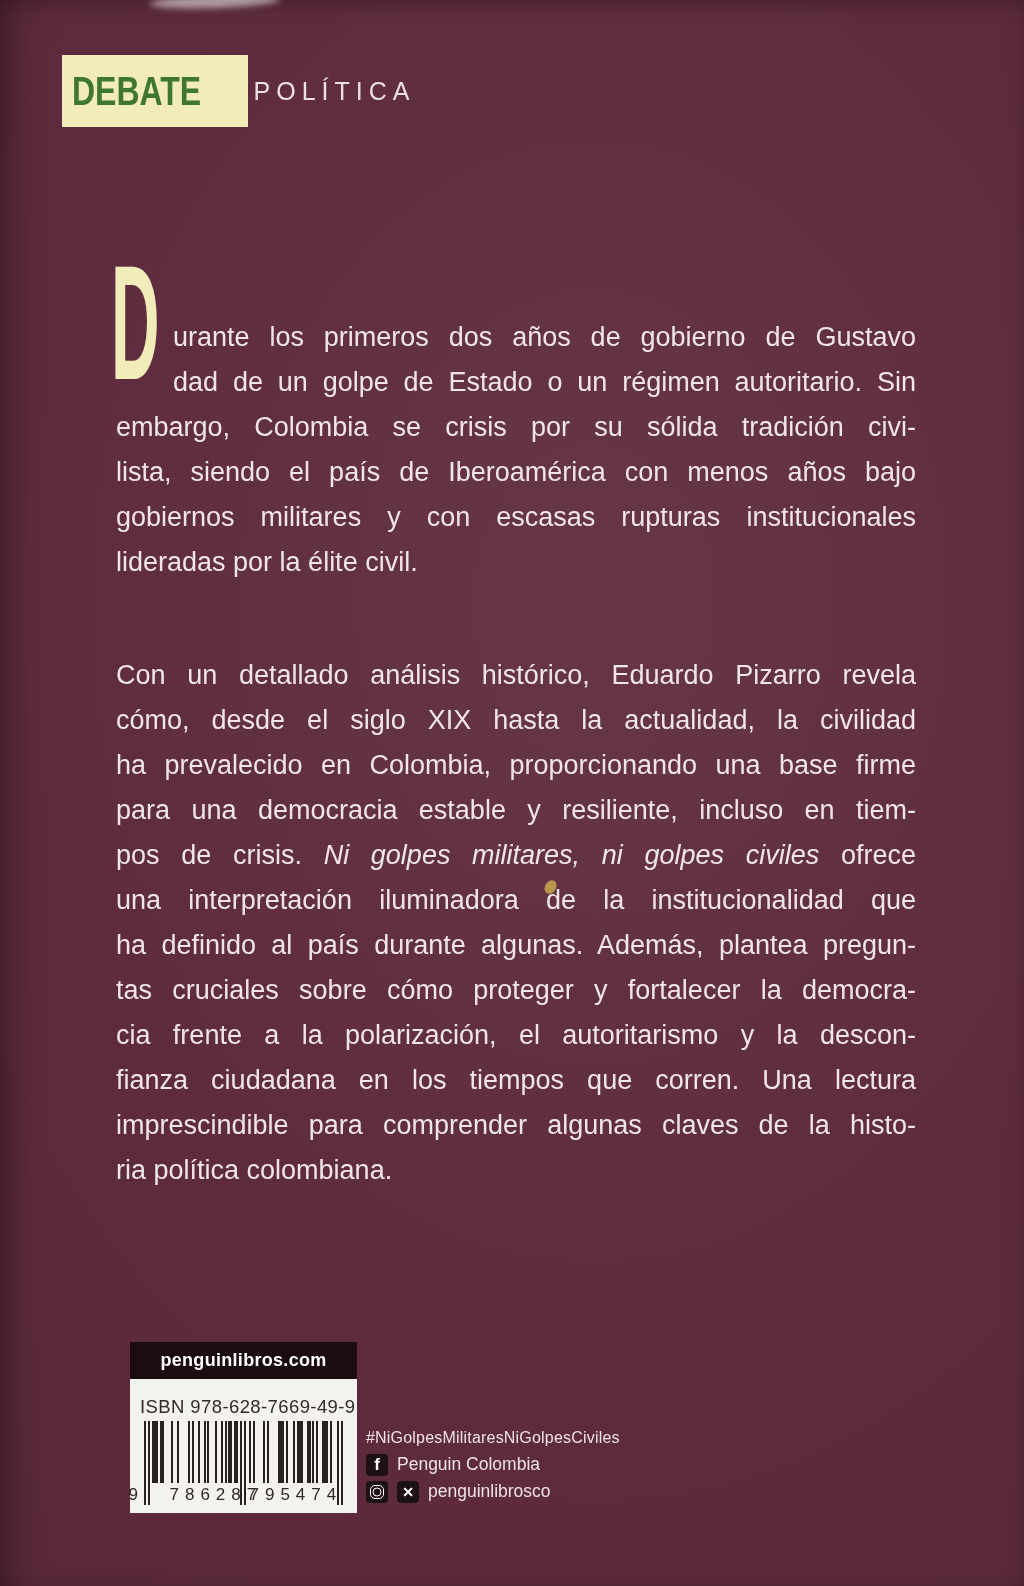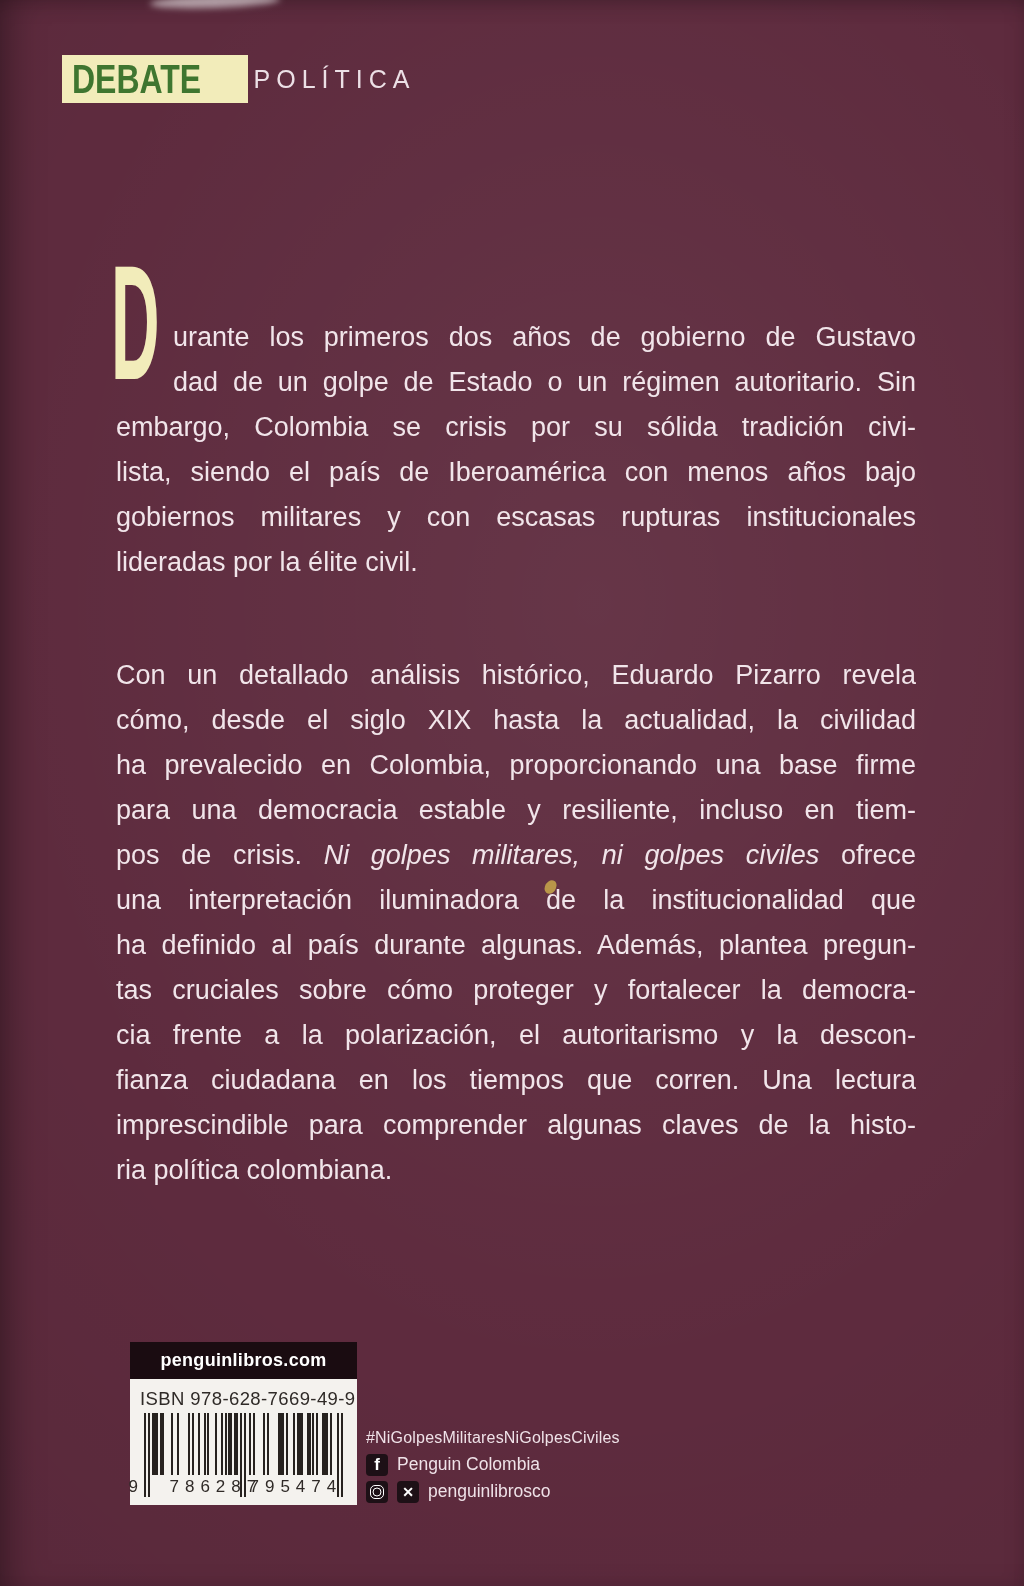--- a/index.html
+++ b/index.html
@@ -16,21 +16,21 @@
   }
   .glare {
     position:absolute; left:150px; top:-5px; width:130px; height:13px;
     background:rgba(255,255,255,0.55); border-radius:50%;
     filter:blur(3px); transform:rotate(-2deg);
   }
   
   .brand { position:absolute; left:62px; top:55px; display:flex; align-items:center; }
   .brand-box {
     background:var(--c-cream,#f2ecba);
-    height:48px; line-height:48px; padding:0 10px;
+    height:48px; line-height:48px; padding:12px 10px;
     display:inline-block;
   }
   .brand-box .imprint {
     display:inline-block;
     color:var(--c-green,#3f7630);
     font-size:41px; font-weight:800; letter-spacing:0px;
     transform:scaleX(0.78); transform-origin:left center;
   }
   .collection {
     color:#ece0e6; font-size:25px; letter-spacing:6px;
@@ -62,21 +62,21 @@
     background:#c8a84a; border-radius:60% 40% 55% 45%;
     transform:rotate(18deg); opacity:0.85;
   }
   
   .barcode-block { position:absolute; left:130px; top:1342px; width:227px; }
   .barcode-header {
     background:var(--c-banner_black,#1a0c11); color:#ffffff;
     font-size:18px; font-weight:700; text-align:center;
     height:37px; line-height:37px; letter-spacing:0.3px;
   }
-  .barcode-body { background:var(--c-barcode_bg,#f4f2ee); padding:8px 10px 8px; }
+  .barcode-body { background:var(--c-barcode_bg,#f4f2ee); padding:16px 10px 8px; }
   .isbn {
     color:var(--c-barcode_text,#2f2a27); font-size:18.5px; text-align:center;
     letter-spacing:0.4px; line-height:24px; white-space:nowrap;
   }
   .barcode { position:relative; width:200px; height:84px; margin:2px auto 0; }
   .bar { position:absolute; top:0; width:2.1px; background:#27221f; }
   .bar.short { height:62px; }
   .bar.tall  { height:84px; }
   .bc-digit, .bc-group {
     position:absolute; bottom:0; color:var(--c-barcode_text,#2f2a27);

